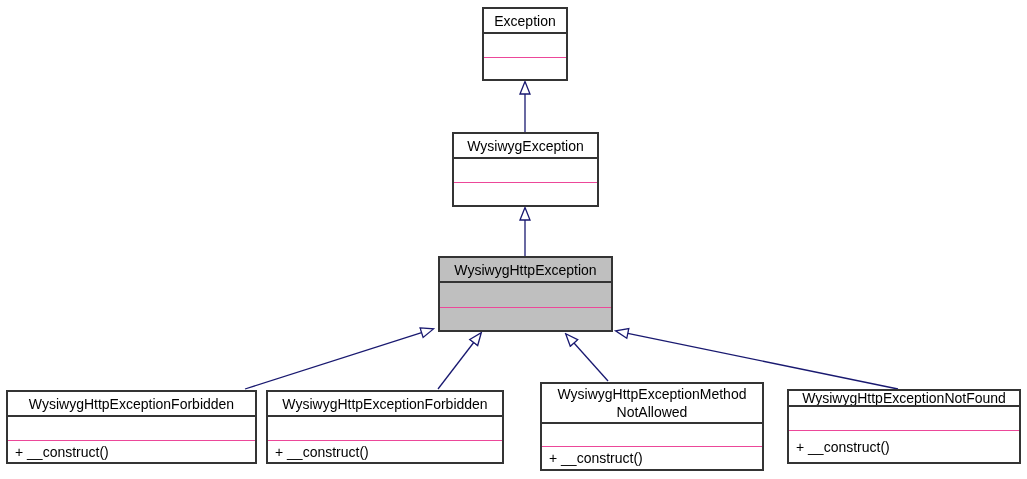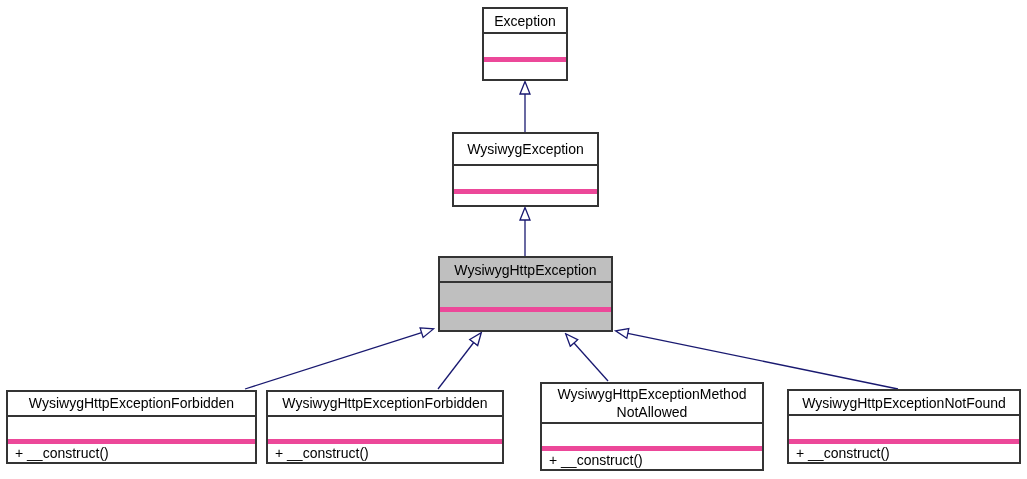--- a/index.html
+++ b/index.html
@@ -31,53 +31,53 @@
   .node .row { box-sizing: border-box; }
   .node .row-title {
     display: flex;
     align-items: center;
     justify-content: center;
     text-align: center;
     padding: 0 4px;
   }
   .node .row-attrs { border-top: 2px solid #343434; }
   .node .row-methods {
-    border-top: 5px solid #ec4899;
+    border-top: 1px solid #ec4899;
     flex: 1;
     display: flex;
     align-items: center;
     padding-left: 7px;
   }
   
   #n-exception            { left: 482px; top: 7px;   width: 86px;  height: 74px; }
   #n-exception .row-title { height: 23px; }
   #n-exception .row-attrs { height: 25px; }
 
   #n-wysiwyg-exception            { left: 452px; top: 132px; width: 147px; height: 75px; }
-  #n-wysiwyg-exception .row-title { height: 30px; }
+  #n-wysiwyg-exception .row-title { height: 23px; }
   #n-wysiwyg-exception .row-attrs { height: 25px; }
 
   #n-wysiwyg-http-exception            { left: 438px; top: 256px; width: 175px; height: 76px; background: #bfbfbf; }
   #n-wysiwyg-http-exception .row-title { height: 23px; }
   #n-wysiwyg-http-exception .row-attrs { height: 26px; }
 
   #n-bad-request            { left: 6px;   top: 390px; width: 251px; height: 74px; }
   #n-bad-request .row-title { height: 23px; }
   #n-bad-request .row-attrs { height: 25px; }
 
   #n-forbidden            { left: 266px; top: 390px; width: 238px; height: 74px; }
   #n-forbidden .row-title { height: 23px; }
   #n-forbidden .row-attrs { height: 25px; }
 
   #n-method-not-allowed            { left: 540px; top: 382px; width: 224px; height: 89px; }
   #n-method-not-allowed .row-title { height: 38px; }
   #n-method-not-allowed .row-attrs { height: 24px; }
 
   #n-not-found            { left: 787px; top: 389px; width: 234px; height: 75px; }
-  #n-not-found .row-title { height: 24px; }
+  #n-not-found .row-title { height: 14px; }
   #n-not-found .row-attrs { height: 25px; }
 </style>
 </head>
 <body>
 
 <div class="stage">
 
   <svg class="edges-layer" width="1027" height="479" viewBox="0 0 1027 479" xmlns="http://www.w3.org/2000/svg">
     <defs>
       <marker id="inherit-head" markerUnits="userSpaceOnUse" markerWidth="15" markerHeight="13" viewBox="0 0 15 13" refX="1" refY="6.5" orient="auto">

